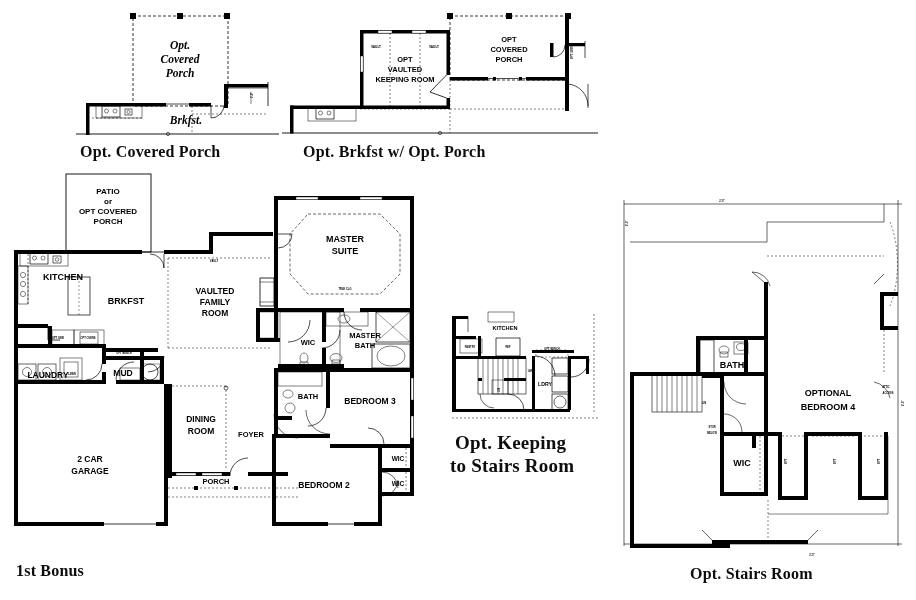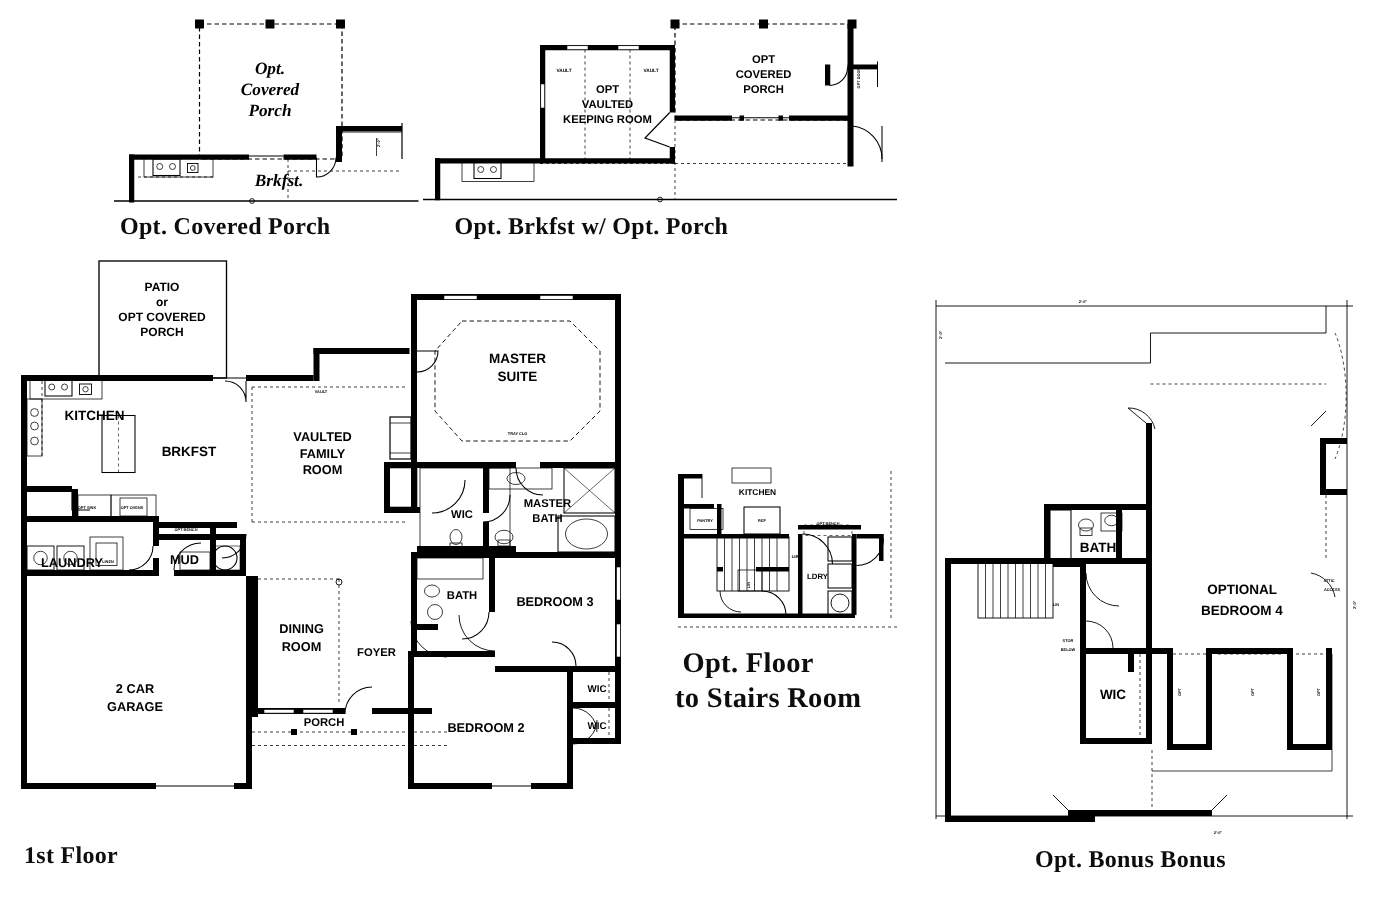--- a/index.html
+++ b/index.html
@@ -362,21 +362,21 @@
     <text class="rm" x="243" y="265" text-anchor="middle" font-size="7.5">FOYER</text>
     <text class="rm" x="208" y="312" text-anchor="middle" font-size="7.5">PORCH</text>
 
     <text class="tiny2" x="50" y="167" text-anchor="middle">OPT SINK</text>
     <text class="tiny2" x="80" y="167" text-anchor="middle">OPT OVENS</text>
     <text class="tiny2" x="116" y="182" text-anchor="middle">OPT BENCH</text>
     <text class="tiny2" x="64" y="203" text-anchor="middle">LINEN</text>
   </g>
 </svg>
 </div>
-<div class="caption cap-lg" style="left:16px;top:562px;">1st Floor</div>
+<div class="caption cap-lg" style="left:16px;top:562px;">1st Bonus</div>
 
 <div class="plan" style="left:448px;top:310px;width:162px;height:120px;">
 <svg viewBox="0 0 162 120" width="162" height="120">
   <g>
 
     <rect x="4" y="6" width="4" height="96" fill="#000"></rect>
     <rect x="4" y="6" width="16" height="3" fill="#000"></rect>
     <rect x="4" y="26" width="24" height="3" fill="#000"></rect>
     <rect x="4" y="46" width="26" height="3" fill="#000"></rect>
     <rect x="4" y="99" width="118" height="3" fill="#000"></rect>
@@ -426,21 +426,21 @@
     <text class="rm" x="57" y="20" text-anchor="middle" font-size="5.6">KITCHEN</text>
     <text class="tiny2" x="22" y="38" text-anchor="middle">PANTRY</text>
     <text class="tiny2" x="60" y="38" text-anchor="middle">REF</text>
     <text class="tiny2" x="82" y="62" text-anchor="middle">14R</text>
     <text class="tiny2" x="52" y="80" text-anchor="middle" transform="rotate(-90 52 80)">LIN</text>
     <text class="tiny2" x="104" y="40" text-anchor="middle">OPT BENCH</text>
     <text class="rm" x="97" y="76" text-anchor="middle" font-size="5.2">LDRY</text>
   </g>
 </svg>
 </div>
-<div class="caption cap-md" style="left:455px;top:432px;">Opt. Floor</div>
+<div class="caption cap-md" style="left:455px;top:432px;">Opt. Keeping</div>
 <div class="caption cap-md" style="left:450px;top:455px;">to Stairs Room</div>
 
 <div class="plan" style="left:612px;top:196px;width:300px;height:362px;">
 <svg viewBox="0 0 300 362" width="300" height="362">
   <g>
 
     <line x1="12" y1="8" x2="290" y2="8" stroke="#000" stroke-width="0.6"></line>
     <line x1="12" y1="4" x2="12" y2="350" stroke="#000" stroke-width="0.6"></line>
     <line x1="286" y1="4" x2="286" y2="350" stroke="#000" stroke-width="0.6"></line>
     <line x1="12" y1="348" x2="290" y2="348" stroke="#000" stroke-width="0.6"></line>
@@ -535,13 +535,13 @@
     <line x1="276" y1="240" x2="276" y2="318" stroke="#000" stroke-width="0.5"></line>
   </g>
   <g>
     <text class="rm" x="120" y="172" text-anchor="middle" font-size="9">BATH</text>
     <text class="rm" x="216" y="200" text-anchor="middle" font-size="9">OPTIONAL</text>
     <text class="rm" x="216" y="214" text-anchor="middle" font-size="9">BEDROOM 4</text>
     <text class="rm" x="130" y="270" text-anchor="middle" font-size="9">WIC</text>
   </g>
 </svg>
 </div>
-<div class="caption cap-lg" style="left:690px;top:565px;">Opt. Bonus Bonus</div>
+<div class="caption cap-lg" style="left:690px;top:565px;">Opt. Stairs Room</div>
 
 </body></html>

